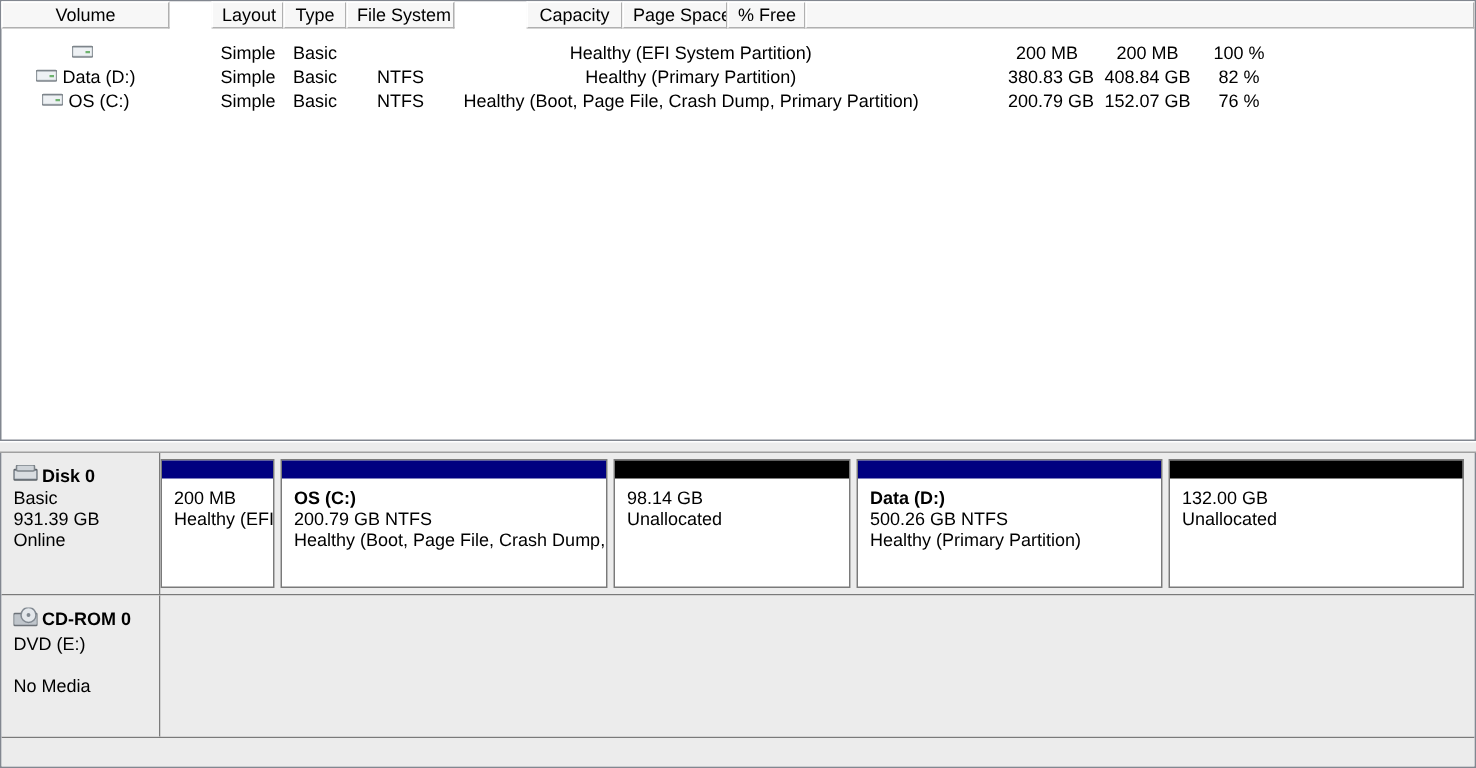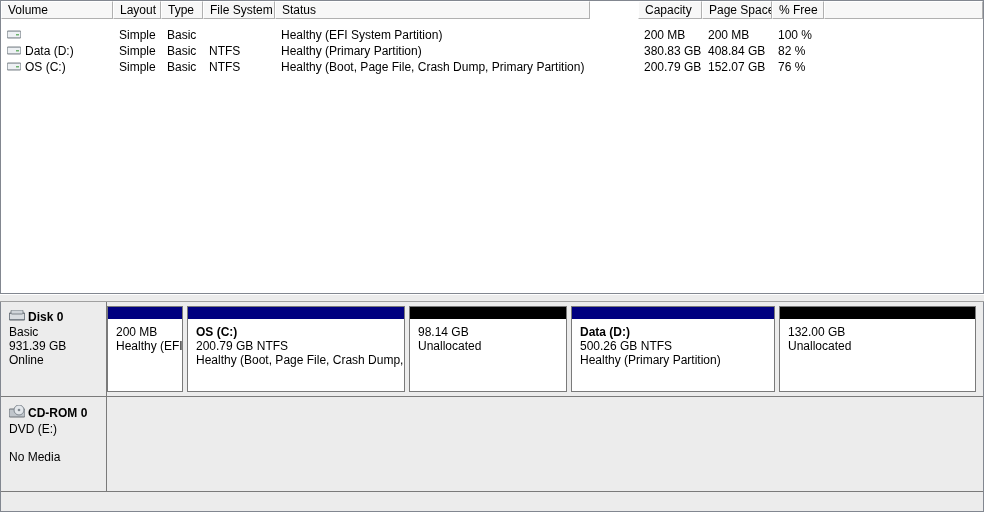--- a/index.html
+++ b/index.html
@@ -20,20 +20,21 @@
     height: 100%;
   }
   
   .list-pane {
     flex: 1 1 auto;
     border: 1px solid #828790;
     background: #fff;
     display: flex;
     flex-direction: column;
     min-height: 0;
+    text-align: center;
   }
   .list-header {
     display: flex;
     flex-direction: row;
     background: #fff;
     height: 18px;
     user-select: none;
   }
   .col-header {
     border-top: 1px solid #ffffff;
@@ -65,21 +66,21 @@
     white-space: nowrap;
     overflow: hidden;
   }
   .vol-icon {
     display:inline-block;
     vertical-align:middle;
     margin-right:4px;
   }
   
   .c-vol   { width:112px; }
-  .c-lay   { width: 48px; }
+  .c-lay   { width: 48px; margin-left: 28px; }
   .c-typ   { width: 42px; }
   .c-fs    { width: 72px; }
   .c-stat  { width:315px; }
   .c-cap   { width: 64px; margin-left: 48px; }
   .c-free  { width: 70px; }
   .c-pct   { width: 52px; }
   
   .splitter {
     height:6px;
     background:#ececec;
@@ -154,21 +155,20 @@
 </head>
 <body>
 <div class="root">
 
 <div class="list-pane">
   <div class="list-header">
     <div class="col-header c-vol">Volume</div>
     <div class="col-header c-lay">Layout</div>
     <div class="col-header c-typ">Type</div>
     <div class="col-header c-fs">File System</div>
-    <div class="col-header c-stat">Status</div>
     <div class="col-header c-cap">Capacity</div>
     <div class="col-header c-free">Page Space</div>
     <div class="col-header c-pct">% Free</div>
     <div class="col-header flex"></div>
   </div>
   <div class="list-body" id="list-body">
         <div class="row">
           <div class="cell c-vol"><span class="vol-icon"><svg width="14" height="10" viewBox="0 0 14 10">
                 <rect x="0" y="2" width="14" height="7" rx="1" fill="#cfd4d9" stroke="#7d848a"></rect>
                 <rect x="1" y="3" width="12" height="5" fill="#eef1f4"></rect>

